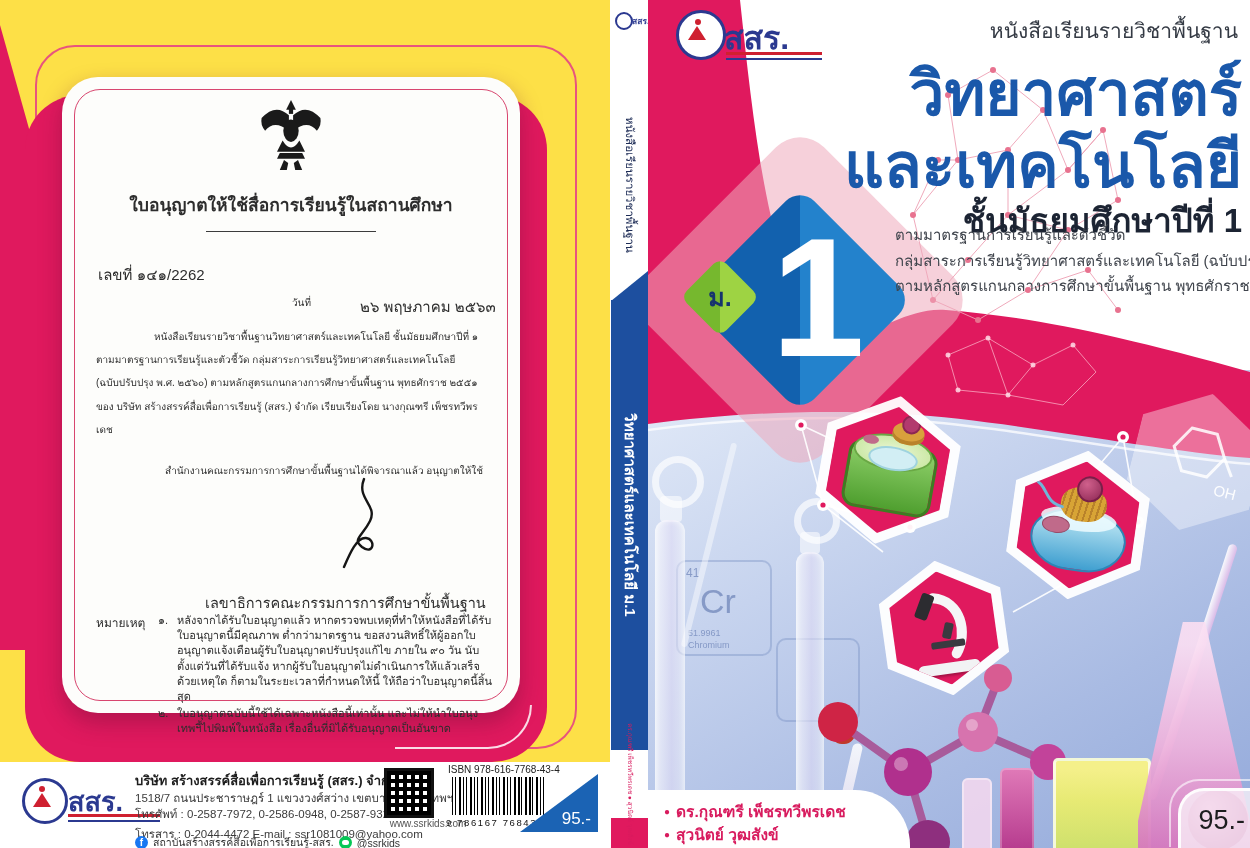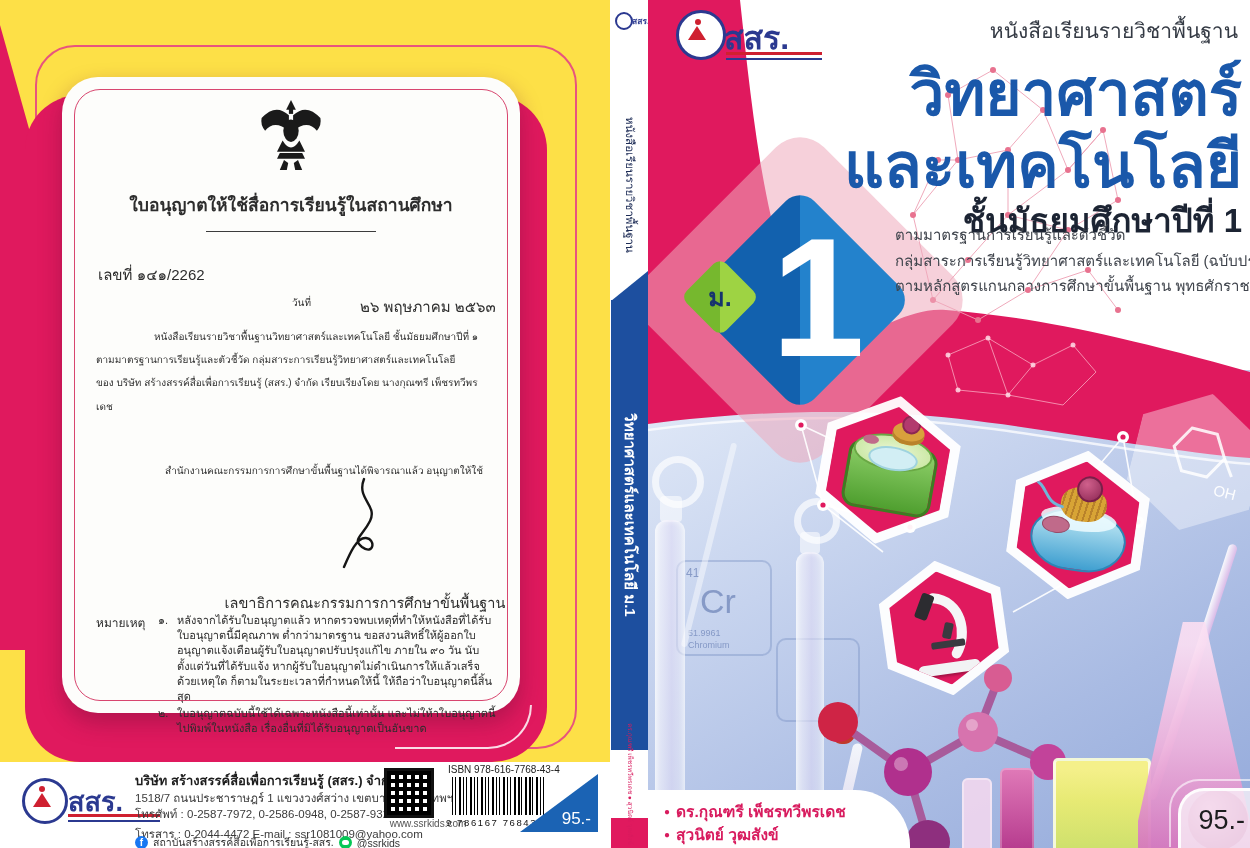--- a/index.html
+++ b/index.html
@@ -28,21 +28,21 @@
     font-size:17.5px;font-weight:bold;color:#1b1b1b;}
   .doc-hr{position:absolute;left:144px;top:154px;width:170px;border-top:1.6px solid #3c3c3c;}
   .doc-number{position:absolute;left:36px;top:186px;font-size:15px;}
   .doc-date-label{position:absolute;left:230px;top:218px;font-size:10px;}
   .doc-date-value{position:absolute;left:298px;top:218px;font-size:15px;}
   .doc-para{position:absolute;left:34px;width:398px;font-size:10px;line-height:23.2px;color:#222;}
   .doc-para .ind{padding-left:58px;}
   #para1{top:248px;} #para2{top:382px;text-align:center;}
   .sig-svg{position:absolute;left:258px;top:400px;width:86px;height:92px;}
   .signer-name{position:absolute;left:163px;top:492px;width:280px;text-align:center;font-size:14.5px;}
-  .signer-title{position:absolute;left:143px;top:514px;width:320px;text-align:center;font-size:14.5px;font-family:Liberation Mono, monospace;}
+  .signer-title{position:absolute;left:143px;top:514px;width:320px;text-align:left;font-size:14.5px;font-family:Liberation Mono, monospace;}
   .notes-label{position:absolute;left:34px;top:536px;font-size:12px;color:#1d1d1d;}
   .notes{position:absolute;left:96px;top:536px;width:338px;font-size:11px;line-height:15.2px;color:#2a2a2a;}
   .note-row{display:flex;gap:5px;margin-bottom:2px;}
   .note-no{flex:0 0 14px;}
 
   
   .pub-band{position:absolute;left:0;top:762px;width:610px;height:86px;background:#fff;}
   .emb-circle{position:absolute;border:3px solid #2b3990;border-radius:50%;background:#fff;}
   .emb-tri{position:absolute;width:0;height:0;border-left:9px solid transparent;
     border-right:9px solid transparent;border-bottom:14px solid #cf2030;}
@@ -179,40 +179,41 @@
       </svg>
       <div class="doc-title">ใบอนุญาตให้ใช้สื่อการเรียนรู้ในสถานศึกษา</div>
       <div class="doc-hr"></div>
       <div class="doc-number">เลขที่  ๑๔๑/2262</div>
       <div class="doc-date-label">วันที่</div>
       <div class="doc-date-value">๒๖  พฤษภาคม  ๒๕๖๓</div>
 
       <div class="doc-para" id="para1">
         <div class="ind">หนังสือเรียนรายวิชาพื้นฐานวิทยาศาสตร์และเทคโนโลยี ชั้นมัธยมศึกษาปีที่ ๑</div>
         <div>ตามมาตรฐานการเรียนรู้และตัวชี้วัด กลุ่มสาระการเรียนรู้วิทยาศาสตร์และเทคโนโลยี</div>
+        <div>(ฉบับปรับปรุง พ.ศ. ๒๕๖๐) ตามหลักสูตรแกนกลางการศึกษาขั้นพื้นฐาน พุทธศักราช ๒๕๕๑</div>
         <div>ของ บริษัท สร้างสรรค์สื่อเพื่อการเรียนรู้ (สสร.) จำกัด เรียบเรียงโดย นางกุณฑรี เพ็ชรทวีพรเดช</div>
       </div>
       <div class="doc-para" id="para2">
         <div class="ind">สำนักงานคณะกรรมการการศึกษาขั้นพื้นฐานได้พิจารณาแล้ว อนุญาตให้ใช้</div>
       </div>
 
       <svg class="sig-svg" viewBox="0 0 86 92">
         <path d="M44 2 C36 22 58 28 50 44 C42 60 32 62 42 70 C54 79 56 62 46 61 C37 60 30 76 24 90" fill="none" stroke="#151515" stroke-width="2.4" stroke-linecap="round"></path>
       </svg>
       <div class="signer-title">เลขาธิการคณะกรรมการการศึกษาขั้นพื้นฐาน</div>
 
       <div class="notes-label">หมายเหตุ</div>
       <div class="notes">
         <div class="note-row">
           <span class="note-no">๑.</span>
           <span>หลังจากได้รับใบอนุญาตแล้ว หากตรวจพบเหตุที่ทำให้หนังสือที่ได้รับใบอนุญาตนี้มีคุณภาพ ต่ำกว่ามาตรฐาน ขอสงวนสิทธิ์ให้ผู้ออกใบอนุญาตแจ้งเตือนผู้รับใบอนุญาตปรับปรุงแก้ไข ภายใน ๙๐ วัน นับตั้งแต่วันที่ได้รับแจ้ง หากผู้รับใบอนุญาตไม่ดำเนินการให้แล้วเสร็จด้วยเหตุใด ก็ตามในระยะเวลาที่กำหนดให้นี้ ให้ถือว่าใบอนุญาตนี้สิ้นสุด</span>
         </div>
         <div class="note-row">
           <span class="note-no">๒.</span>
-          <span>ใบอนุญาตฉบับนี้ใช้ได้เฉพาะหนังสือนี้เท่านั้น และไม่ให้าใบอนุญาตนี้ไปพิมพ์ในหนังสือ เรื่องอื่นที่มิได้รับอนุญาตเป็นอันขาด</span>
+          <span>ใบอนุญาตฉบับนี้ใช้ได้เฉพาะหนังสือนี้เท่านั้น และไม่ให้นำใบอนุงเทพฯี้ไปพิมพ์ในหนังสือ เรื่องอื่นที่มิได้รับอนุญาตเป็นอันขาด</span>
         </div>
       </div>
     </div>
 
     <div class="pub-band">
       <div class="emb-circle" style="left:22px;top:16px;width:40px;height:40px;">
         <div class="emb-tri" style="left:8px;top:12px;"></div>
         <div class="emb-dot" style="left:14px;top:5px;"></div>
       </div>
       <div class="ssr-word" style="left:68px;top:18px;font-size:27px;">สสร.</div>

